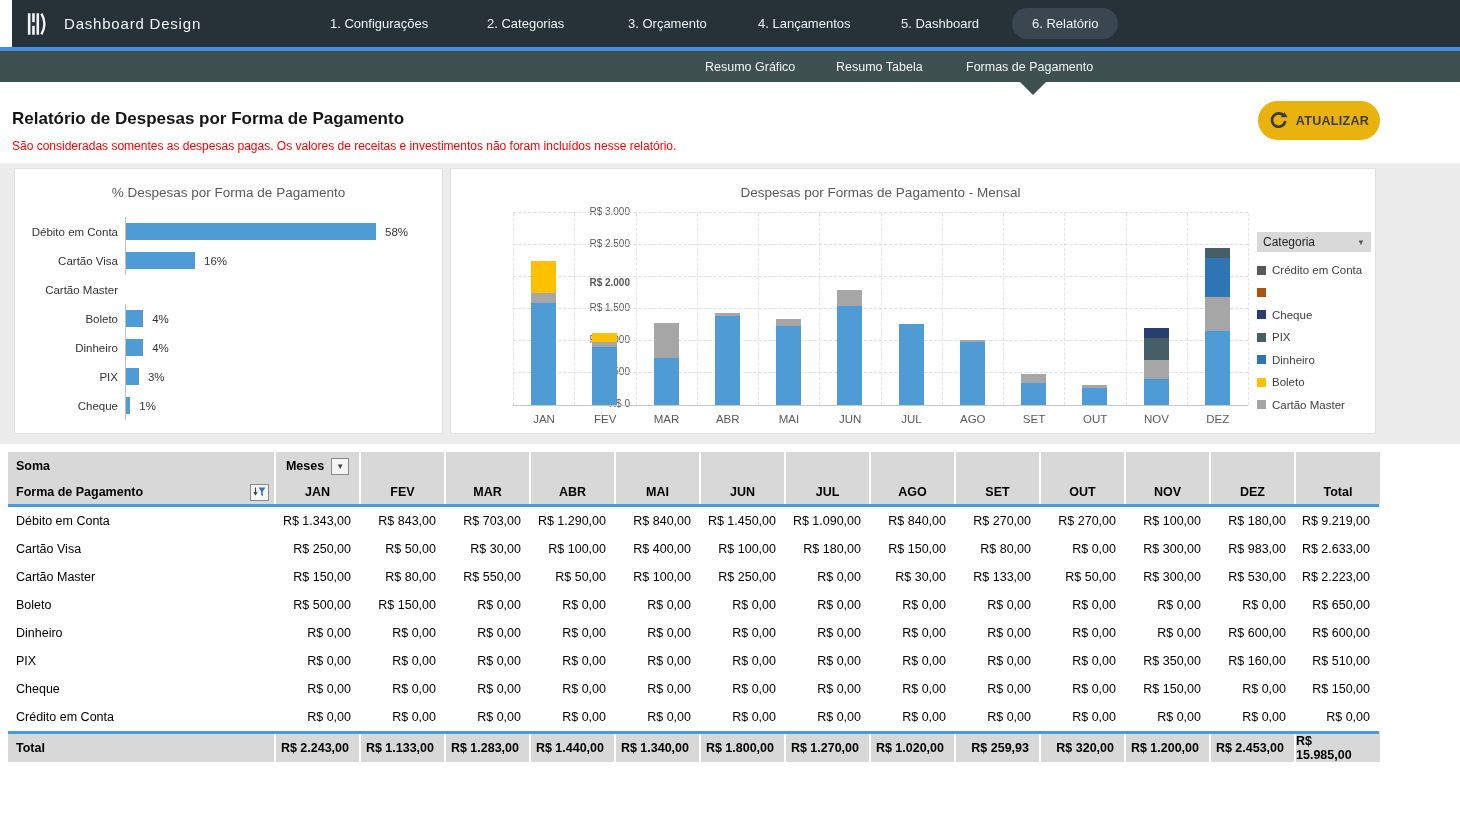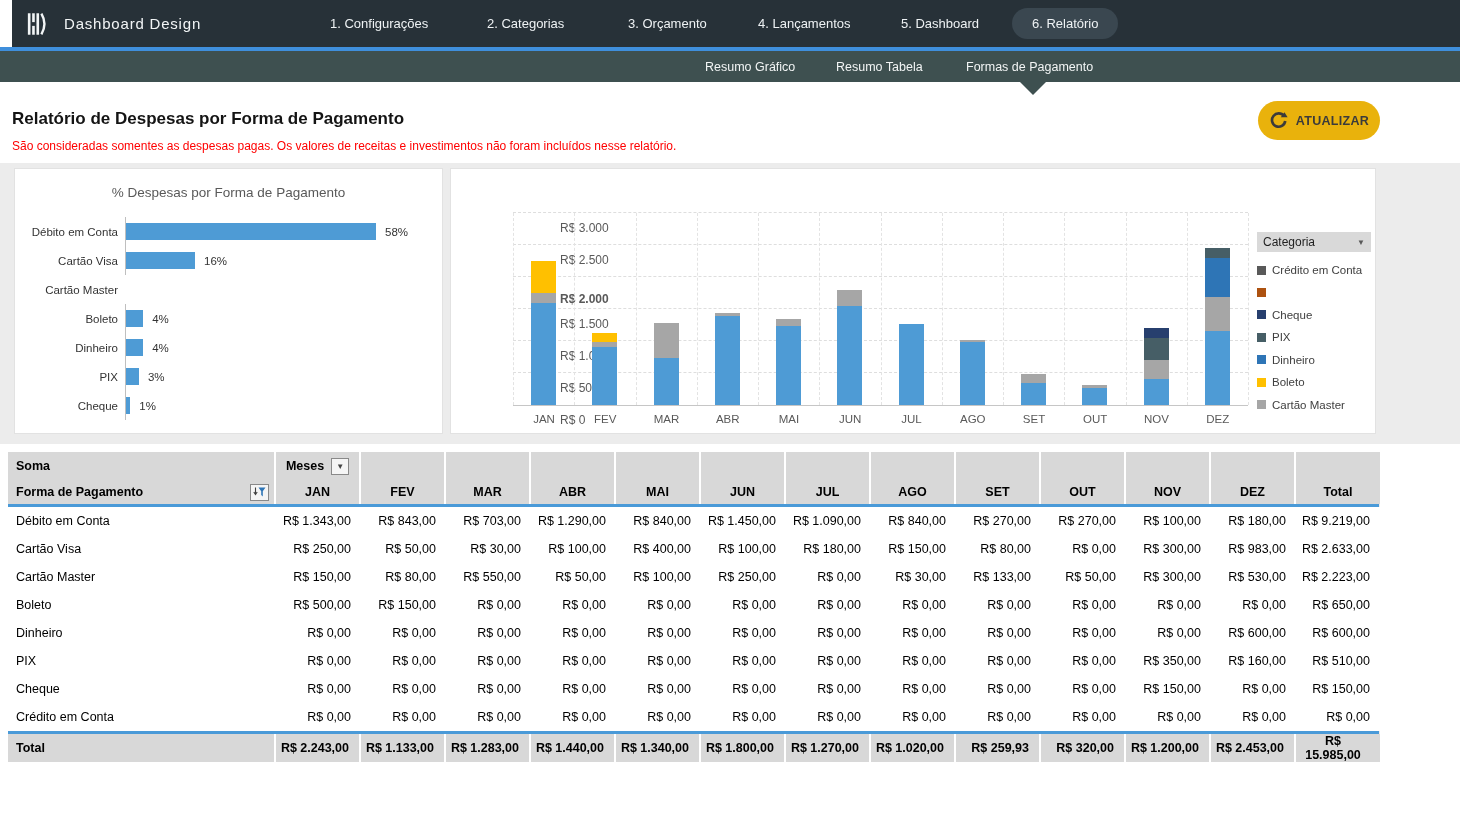--- a/index.html
+++ b/index.html
@@ -49,36 +49,36 @@
   .c1-bar { height:17px; background:#4e9bd5; }
   .c1-val { font-size:11.5px; color:#333; margin-left:9px; }
 
   
   .c2-plot { position:absolute; left:62px; top:44px; width:735px; height:192px; }
   .c2-hline { position:absolute; left:0; width:100%; height:0; border-top:1px dashed #dedede; }
   .c2-axis  { position:absolute; left:0; bottom:-1px; width:100%; height:0; border-top:1px solid #c6c6c6; }
   .c2-vline { position:absolute; top:0; height:100%; width:0; border-left:1px dashed #e3e3e3; }
   .c2-bar { position:absolute; bottom:0; width:25px; display:flex; flex-direction:column-reverse; }
   .c2-seg { width:100%; }
-  .c2-ylabel { position:absolute; right:745px; width:70px; text-align:left; font-size:12px; color:#595959;margin-top:15px; }
+  .c2-ylabel { position:absolute; right:745px; width:70px; text-align:right; font-size:10px; color:#595959; }
   .c2-xlabel { position:absolute; top:244px; width:62px; text-align:center; font-size:11.5px; color:#595959; }
 
   
   .legend { position:absolute; left:806px; top:63px; width:114px; }
   .legend-dropdown { height:20px; background:#d9d9d9; display:flex; align-items:center;
                      justify-content:space-between; padding:0 6px; font-size:12px; color:#1f1f1f; cursor:pointer; }
   .legend-dropdown .chev { font-size:8px; color:#595959; }
   .legend-items { margin-top:7px; }
   .legend-item { display:flex; align-items:center; height:22.4px; font-size:11.5px; color:#404040; }
   .legend-swatch { width:9px; height:9px; margin-right:6px; flex:none; }
 
   
   .ptable { position:absolute; left:8px; top:452px; width:1372px; border-right:1px solid #ececec; }
   .trow { display:grid; grid-template-columns:268px repeat(12, 85px) 84px; }
-  .hrow1 .cell, .hrow2 .cell, .totrow .cell { background:#d8d8d8; border-right:2px solid #ffffff;text-align:center; }
+  .hrow1 .cell, .hrow2 .cell, .totrow .cell { background:#d8d8d8; border-right:2px solid #ffffff; }
   .hrow1 .cell:last-child, .hrow2 .cell:last-child, .totrow .cell:last-child { border-right:none; }
   .hrow1 { height:28px; }
   .hrow2 { height:27px; border-bottom:3px solid #4a9ad8; }
   .cell { display:flex; align-items:center; font-size:12.5px; color:#000; }
   .cell.left { padding-left:8px; }
   .cell.num { justify-content:flex-end; padding-right:10px; }
   .cell.ctr { justify-content:center; }
   .cell.bold { font-weight:bold; }
   .drow { height:28px; }
   .drow .cell { background:#ffffff; }
@@ -186,20 +186,21 @@
             <div class="c1-label">Cheque</div>
             <div class="c1-barwrap">
               <div class="c1-bar" style="width: 4.3px; background: rgb(78, 155, 213);"></div>
               <span class="c1-val">1%</span>
             </div>
           </div>
         </div>
     </div>
 
     <div class="card card2">
+      <div class="chart-title">Despesas por Formas de Pagamento - Mensal</div>
       <div id="c2labels">
           <div class="c2-ylabel" style="top: 229px;">R$ 0</div>
           <div class="c2-ylabel" style="top: 197px;">R$ 500</div>
           <div class="c2-ylabel" style="top: 165px;">R$ 1.000</div>
           <div class="c2-ylabel" style="top: 133px;">R$ 1.500</div>
           <div class="c2-ylabel" style="top: 108px; font-weight: bold;">R$ 2.000</div>
           <div class="c2-ylabel" style="top: 69px;">R$ 2.500</div>
           <div class="c2-ylabel" style="top: 37px;">R$ 3.000</div>
           <div class="c2-xlabel" style="left: 62px;">JAN</div>
           <div class="c2-xlabel" style="left: 123.25px;">FEV</div>

